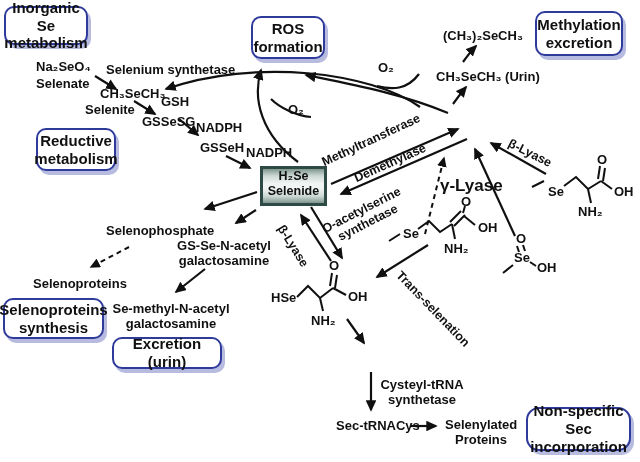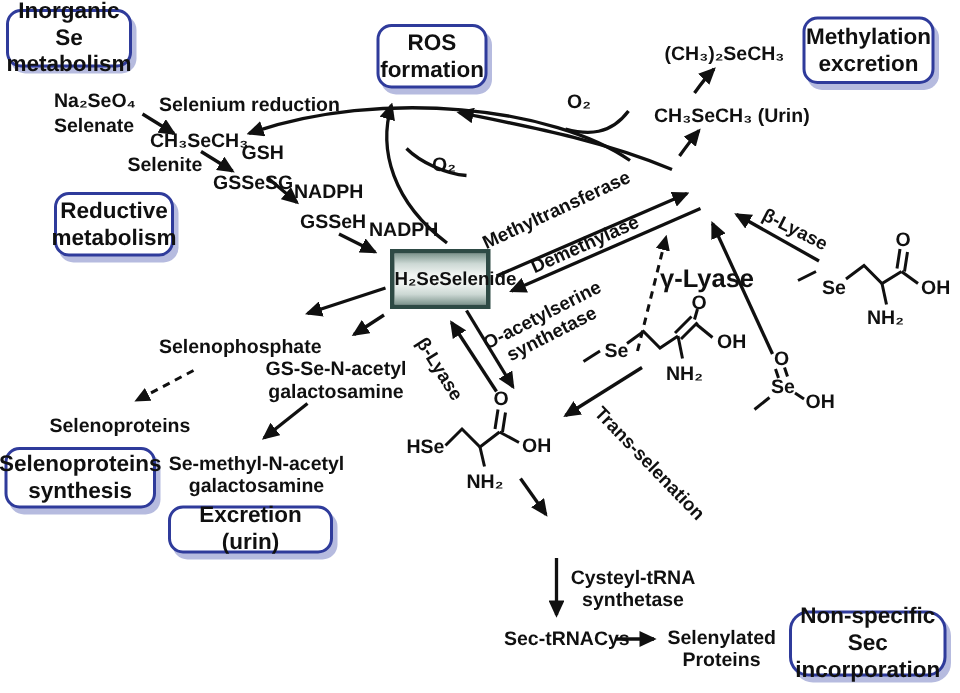--- a/index.html
+++ b/index.html
@@ -25,21 +25,21 @@
     position:absolute; z-index:3; background:#fff;
     border:2.5px solid var(--box-border); border-radius:10px;
     box-shadow:3px 4px 0 var(--box-shadow);
     display:flex; flex-direction:column; align-items:center; justify-content:center;
     text-align:center; font-size:15px; line-height:1.18; padding:2px 3px; box-sizing:border-box;
   }
   .selbox{
     position:absolute; z-index:3;
     border:3px solid var(--sel-border);
     background:linear-gradient(180deg, var(--sel-dark) 0%, #ccd8d4 20%, var(--sel-light) 42%, var(--sel-light) 58%, #ccd8d4 80%, var(--sel-dark) 100%);
-    display:flex; flex-direction:row; align-items:center; justify-content:space-between;
+    display:flex; flex-direction:column; align-items:center; justify-content:flex-start;
     text-align:center; font-size:12.5px; line-height:1.2; box-sizing:border-box;
   }
 </style>
 </head>
 <body>
 
 <div class="canvas">
 
   <svg class="layer" width="640" height="462" viewBox="0 0 640 462">
     <defs>
@@ -150,21 +150,21 @@
     <span>Sec incorporation</span>
   </div>
 
   <div class="selbox" style="left:260px;top:166px;width:67px;height:40px;">
     <span>H₂Se</span>
     <span>Selenide</span>
   </div>
 
   <div class="lbl" style="left:36px;top:60px;">Na₂SeO₄</div>
   <div class="lbl" style="left:36px;top:77px;">Selenate</div>
-  <div class="lbl" style="left:106px;top:63px;">Selenium reduction</div>
+  <div class="lbl" style="left:106px;top:63px;">Selenium synthetase</div>
   <div class="lbl" style="left:100px;top:87px;">CH₃SeCH₃</div>
   <div class="lbl" style="left:85px;top:103px;">Selenite</div>
   <div class="lbl" style="left:161px;top:95px;">GSH</div>
   <div class="lbl" style="left:142px;top:115px;">GSSeSG</div>
   <div class="lbl" style="left:196px;top:121px;">NADPH</div>
   <div class="lbl" style="left:200px;top:141px;">GSSeH</div>
   <div class="lbl" style="left:246px;top:146px;">NADPH</div>
   <div class="lbl" style="left:288px;top:103px;">O₂</div>
   <div class="lbl" style="left:378px;top:61px;">O₂</div>
   <div class="lbl" style="left:443px;top:29px;">(CH₃)₂SeCH₃</div>

